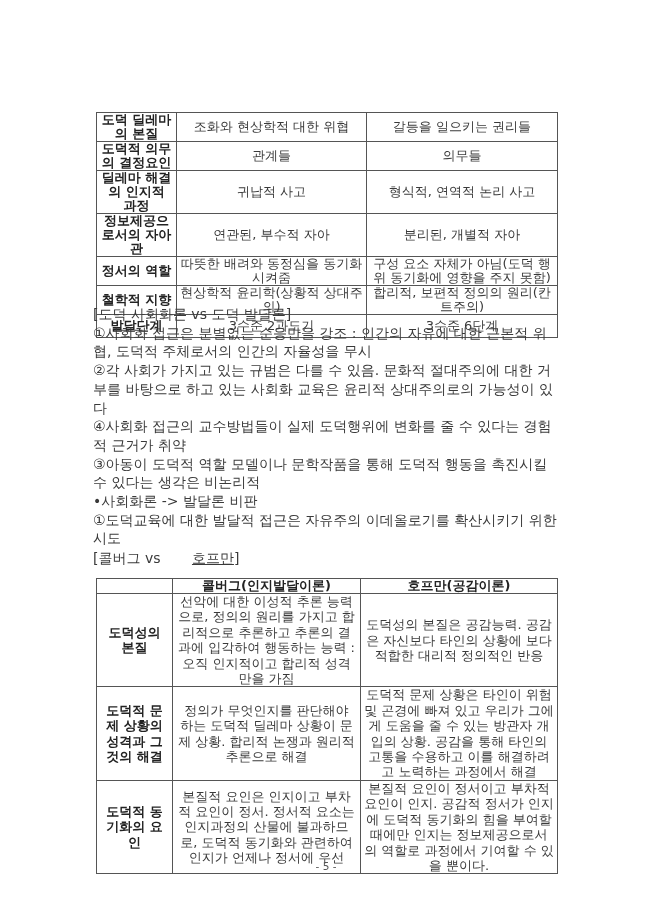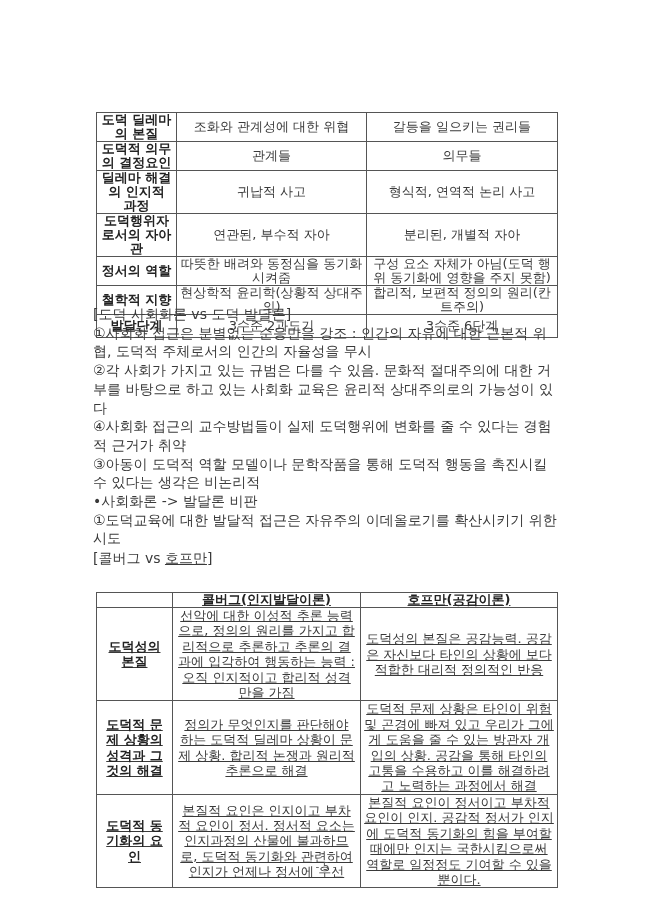--- a/index.html
+++ b/index.html
@@ -19,67 +19,67 @@
     font-weight: normal; overflow: hidden;
   }
   table.grid td.rowhead { font-weight: bold; color: #222; }
   table.grid th { font-weight: bold; color: #222; }
 
   #t1 { left: 96px; top: 112px; width: 461px; }
   #t1 col.c1 { width: 80px; }
   #t1 col.c2 { width: 190px; }
   #t1 col.c3 { width: 191px; }
 
-  #t2 { left: 96px; top: 592px; width: 461px; text-decoration: underline; }
+  #t2 { left: 96px; top: 578px; width: 461px; }
   #t2 col.c1 { width: 76px; }
   #t2 col.c2 { width: 188px; }
   #t2 col.c3 { width: 197px; }
   #t2 td { line-height: 15.4px; }
 
   .textblock {
     position: absolute; left: 93px; width: 470px;
     font-size: 14px; line-height: 18.7px; color: #3a3a3a;
   }
   .textblock p { margin: 0; }
-  .u { text-decoration: underline; }
+  .u { text-decoration: underline; margin-left: 27px; }
 
   .pageno {
     position: absolute; top: 860px; left: 0; width: 652px; text-align: center;
     font-size: 10.5px; color: #555;
   }
 </style>
 </head>
 <body>
 
 <div class="page">
 
   <table id="t1" class="grid">
     <colgroup>
         <col class="c1">
         <col class="c2">
         <col class="c3">
       </colgroup>
     <tbody>
       <tr style="height:27px">
         <td class="rowhead">도덕 딜레마의 본질</td>
-        <td>조화와 관계성에 대한 위협</td>
+        <td>조화와 현상학적 대한 위협</td>
         <td>갈등을 일으키는 권리들</td>
       </tr>
       <tr style="height:28px">
         <td class="rowhead">도덕적 의무의 결정요인</td>
         <td>관계들</td>
         <td>의무들</td>
       </tr>
       <tr style="height:17px">
         <td class="rowhead">딜레마 해결의 인지적 과정</td>
         <td>귀납적 사고</td>
         <td>형식적, 연역적 논리 사고</td>
       </tr>
       <tr style="height:31px">
-        <td class="rowhead">도덕행위자로서의 자아관</td>
+        <td class="rowhead">정보제공으로서의 자아관</td>
         <td>연관된, 부수적 자아</td>
         <td>분리된, 개별적 자아</td>
       </tr>
       <tr style="height:28px">
         <td class="rowhead">정서의 역할</td>
         <td>따뜻한 배려와 동정심을 동기화시켜줌</td>
         <td>구성 요소 자체가 아님(도덕 행위 동기화에 영향을 주지 못함)</td>
       </tr>
       <tr style="height:15px">
         <td class="rowhead">철학적 지향</td>
@@ -128,19 +128,19 @@
         <td>도덕성의 본질은 공감능력. 공감은 자신보다 타인의 상황에 보다 적합한 대리적 정의적인 반응</td>
       </tr>
       <tr style="height:78px">
         <td class="rowhead">도덕적 문제 상황의 성격과 그것의 해결</td>
         <td>정의가 무엇인지를 판단해야 하는 도덕적 딜레마 상황이 문제 상황. 합리적 논쟁과 원리적 추론으로 해결</td>
         <td>도덕적 문제 상황은 타인이 위험 및 곤경에 빠져 있고 우리가 그에게 도움을 줄 수 있는 방관자 개입의 상황. 공감을 통해 타인의 고통을 수용하고 이를 해결하려고 노력하는 과정에서 해결</td>
       </tr>
       <tr style="height:73px">
         <td class="rowhead">도덕적 동기화의 요인</td>
         <td>본질적 요인은 인지이고 부차적 요인이 정서. 정서적 요소는 인지과정의 산물에 불과하므로, 도덕적 동기화와 관련하여 인지가 언제나 정서에 우선</td>
-        <td>본질적 요인이 정서이고 부차적 요인이 인지. 공감적 정서가 인지에 도덕적 동기화의 힘을 부여할 때에만 인지는 국한시킴으로써 역할로 일정정도 기여할 수 있을 뿐이다.</td>
+        <td>본질적 요인이 정서이고 부차적 요인이 인지. 공감적 정서가 인지에 도덕적 동기화의 힘을 부여할 때에만 인지는 정보제공으로서의 역할로 과정에서 기여할 수 있을 뿐이다.</td>
       </tr>
     </tbody>
   </table>
 
   <div class="pageno">- 5 -</div>
 </div>
 
 </body></html>

